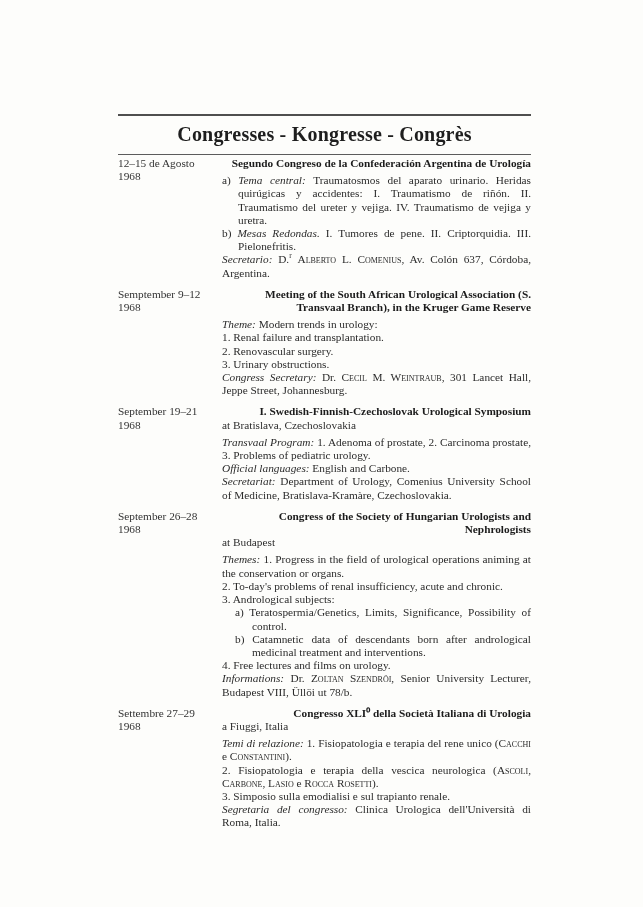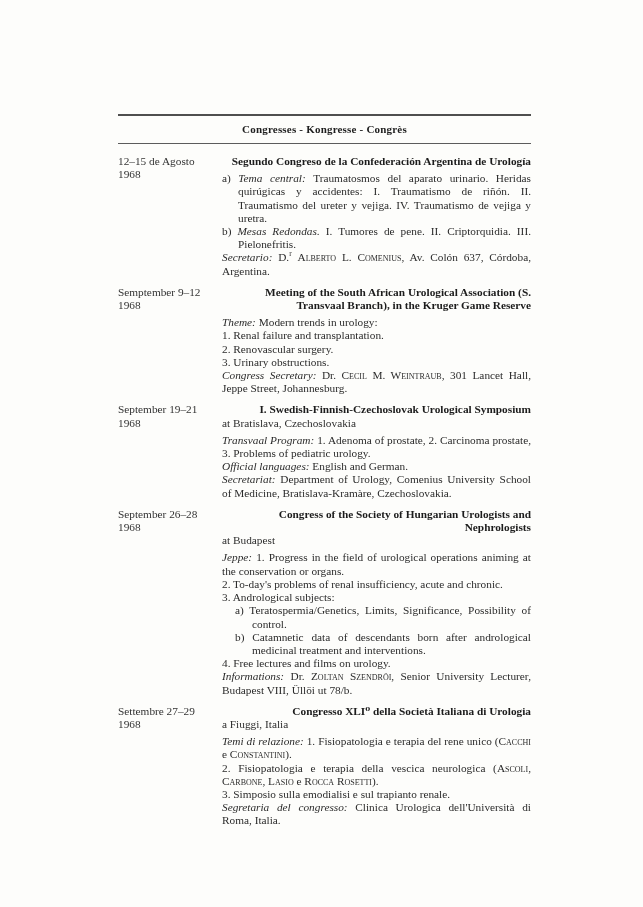--- a/index.html
+++ b/index.html
@@ -25,27 +25,28 @@
     height: 0;
     border-top: 2px solid #4f4f4f;
   }
   .rule.thin {
     border-top: 1px solid #5c5c5c;
   }
   .masthead {
     margin: 0;
     padding: 7px 0 8px 0;
     text-align: center;
-    font-size: 11px;
+    font-size: 20px;
     font-weight: bold;
     color: #1e1e1e;
     letter-spacing: 0.2px;
   }
   .entries {
-    margin-top: 11px;
+    margin-top: 2px;
+    font-family: Liberation Serif, serif;
   }
   .entry {
     display: flex;
     margin-bottom: 8px;
     font-size: 11.3px;
     line-height: 13.2px;
   }
   .entry-date {
     width: 104px;
     flex: none;
@@ -128,35 +129,35 @@
       <div class="entry">
         <div class="entry-date">
           <div class="date-line">September 19–21</div>
           <div class="date-line">1968</div>
         </div>
         <div class="entry-content">
           <div class="entry-title">I. Swedish-Finnish-Czechoslovak Urological Symposium</div>
           <div class="entry-location">at Bratislava, Czechoslovakia</div>
           <div class="entry-details">
             <p class="para"><span class="it">Transvaal Program:</span><span> 1. Adenoma of prostate, 2. Carcinoma prostate, 3. Problems of pediatric urology.</span></p>
-            <p class="para"><span class="it">Official languages:</span><span> English and German.</span></p>
+            <p class="para"><span class="it">Official languages:</span><span> English and Carbone.</span></p>
             <p class="para"><span class="it">Secretariat:</span><span> Department of Urology, Comenius University School of Medicine, Bratislava-Kramàre, Czechoslovakia.</span></p>
           </div>
         </div>
       </div>
       <div class="entry">
         <div class="entry-date">
           <div class="date-line">September 26–28</div>
           <div class="date-line">1968</div>
         </div>
         <div class="entry-content">
           <div class="entry-title">Congress of the Society of Hungarian Urologists and Nephrologists</div>
           <div class="entry-location">at Budapest</div>
           <div class="entry-details">
-            <p class="para"><span class="it">Jeppe:</span><span> 1. Progress in the field of urological operations animing at the conservation or organs.</span></p>
+            <p class="para"><span class="it">Themes:</span><span> 1. Progress in the field of urological operations animing at the conservation or organs.</span></p>
             <p class="para"><span>2. To-day's problems of renal insufficiency, acute and chronic.</span></p>
             <p class="para"><span>3. Andrological subjects:</span></p>
             <p class="para sub"><span>a) Teratospermia/Genetics, Limits, Significance, Possibility of control.</span></p>
             <p class="para sub"><span>b) Catamnetic data of descendants born after andrological medicinal treatment and interventions.</span></p>
             <p class="para"><span>4. Free lectures and films on urology.</span></p>
             <p class="para"><span class="it">Informations:</span><span> Dr. </span><span class="sc">Zoltan Szendröi</span><span>, Senior University Lecturer, Budapest VIII, Üllöi ut 78/b.</span></p>
           </div>
         </div>
       </div>
       <div class="entry">

